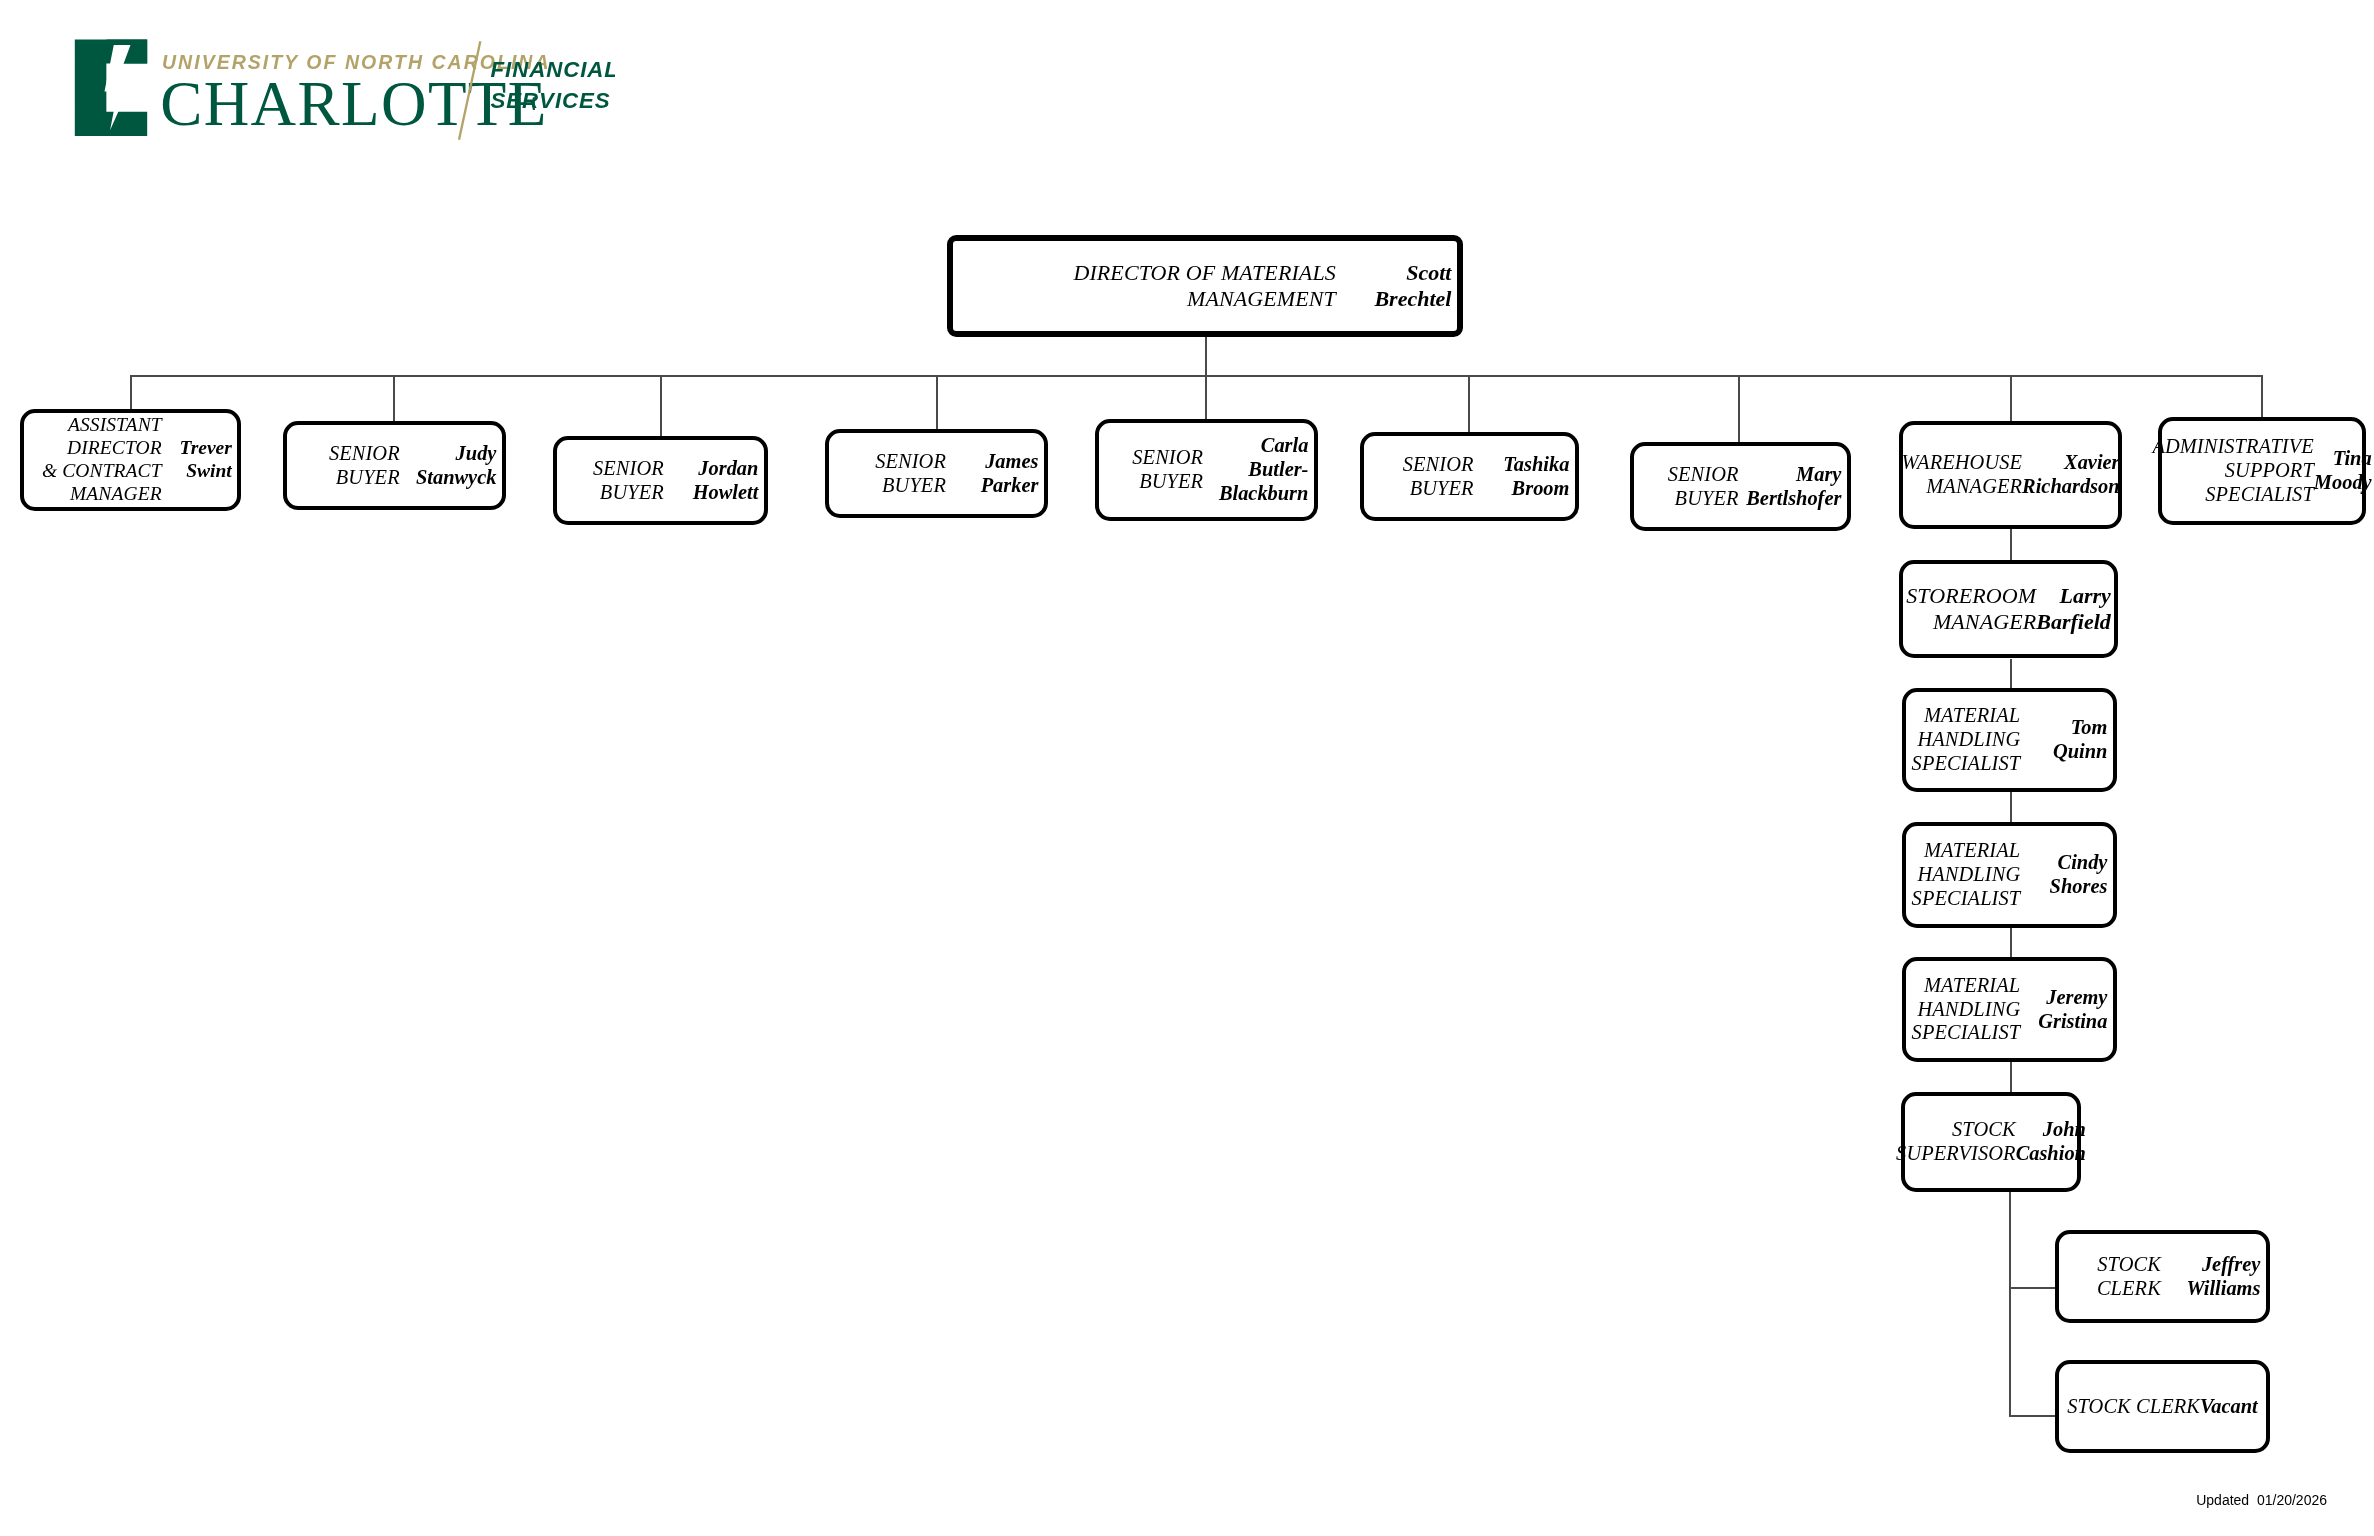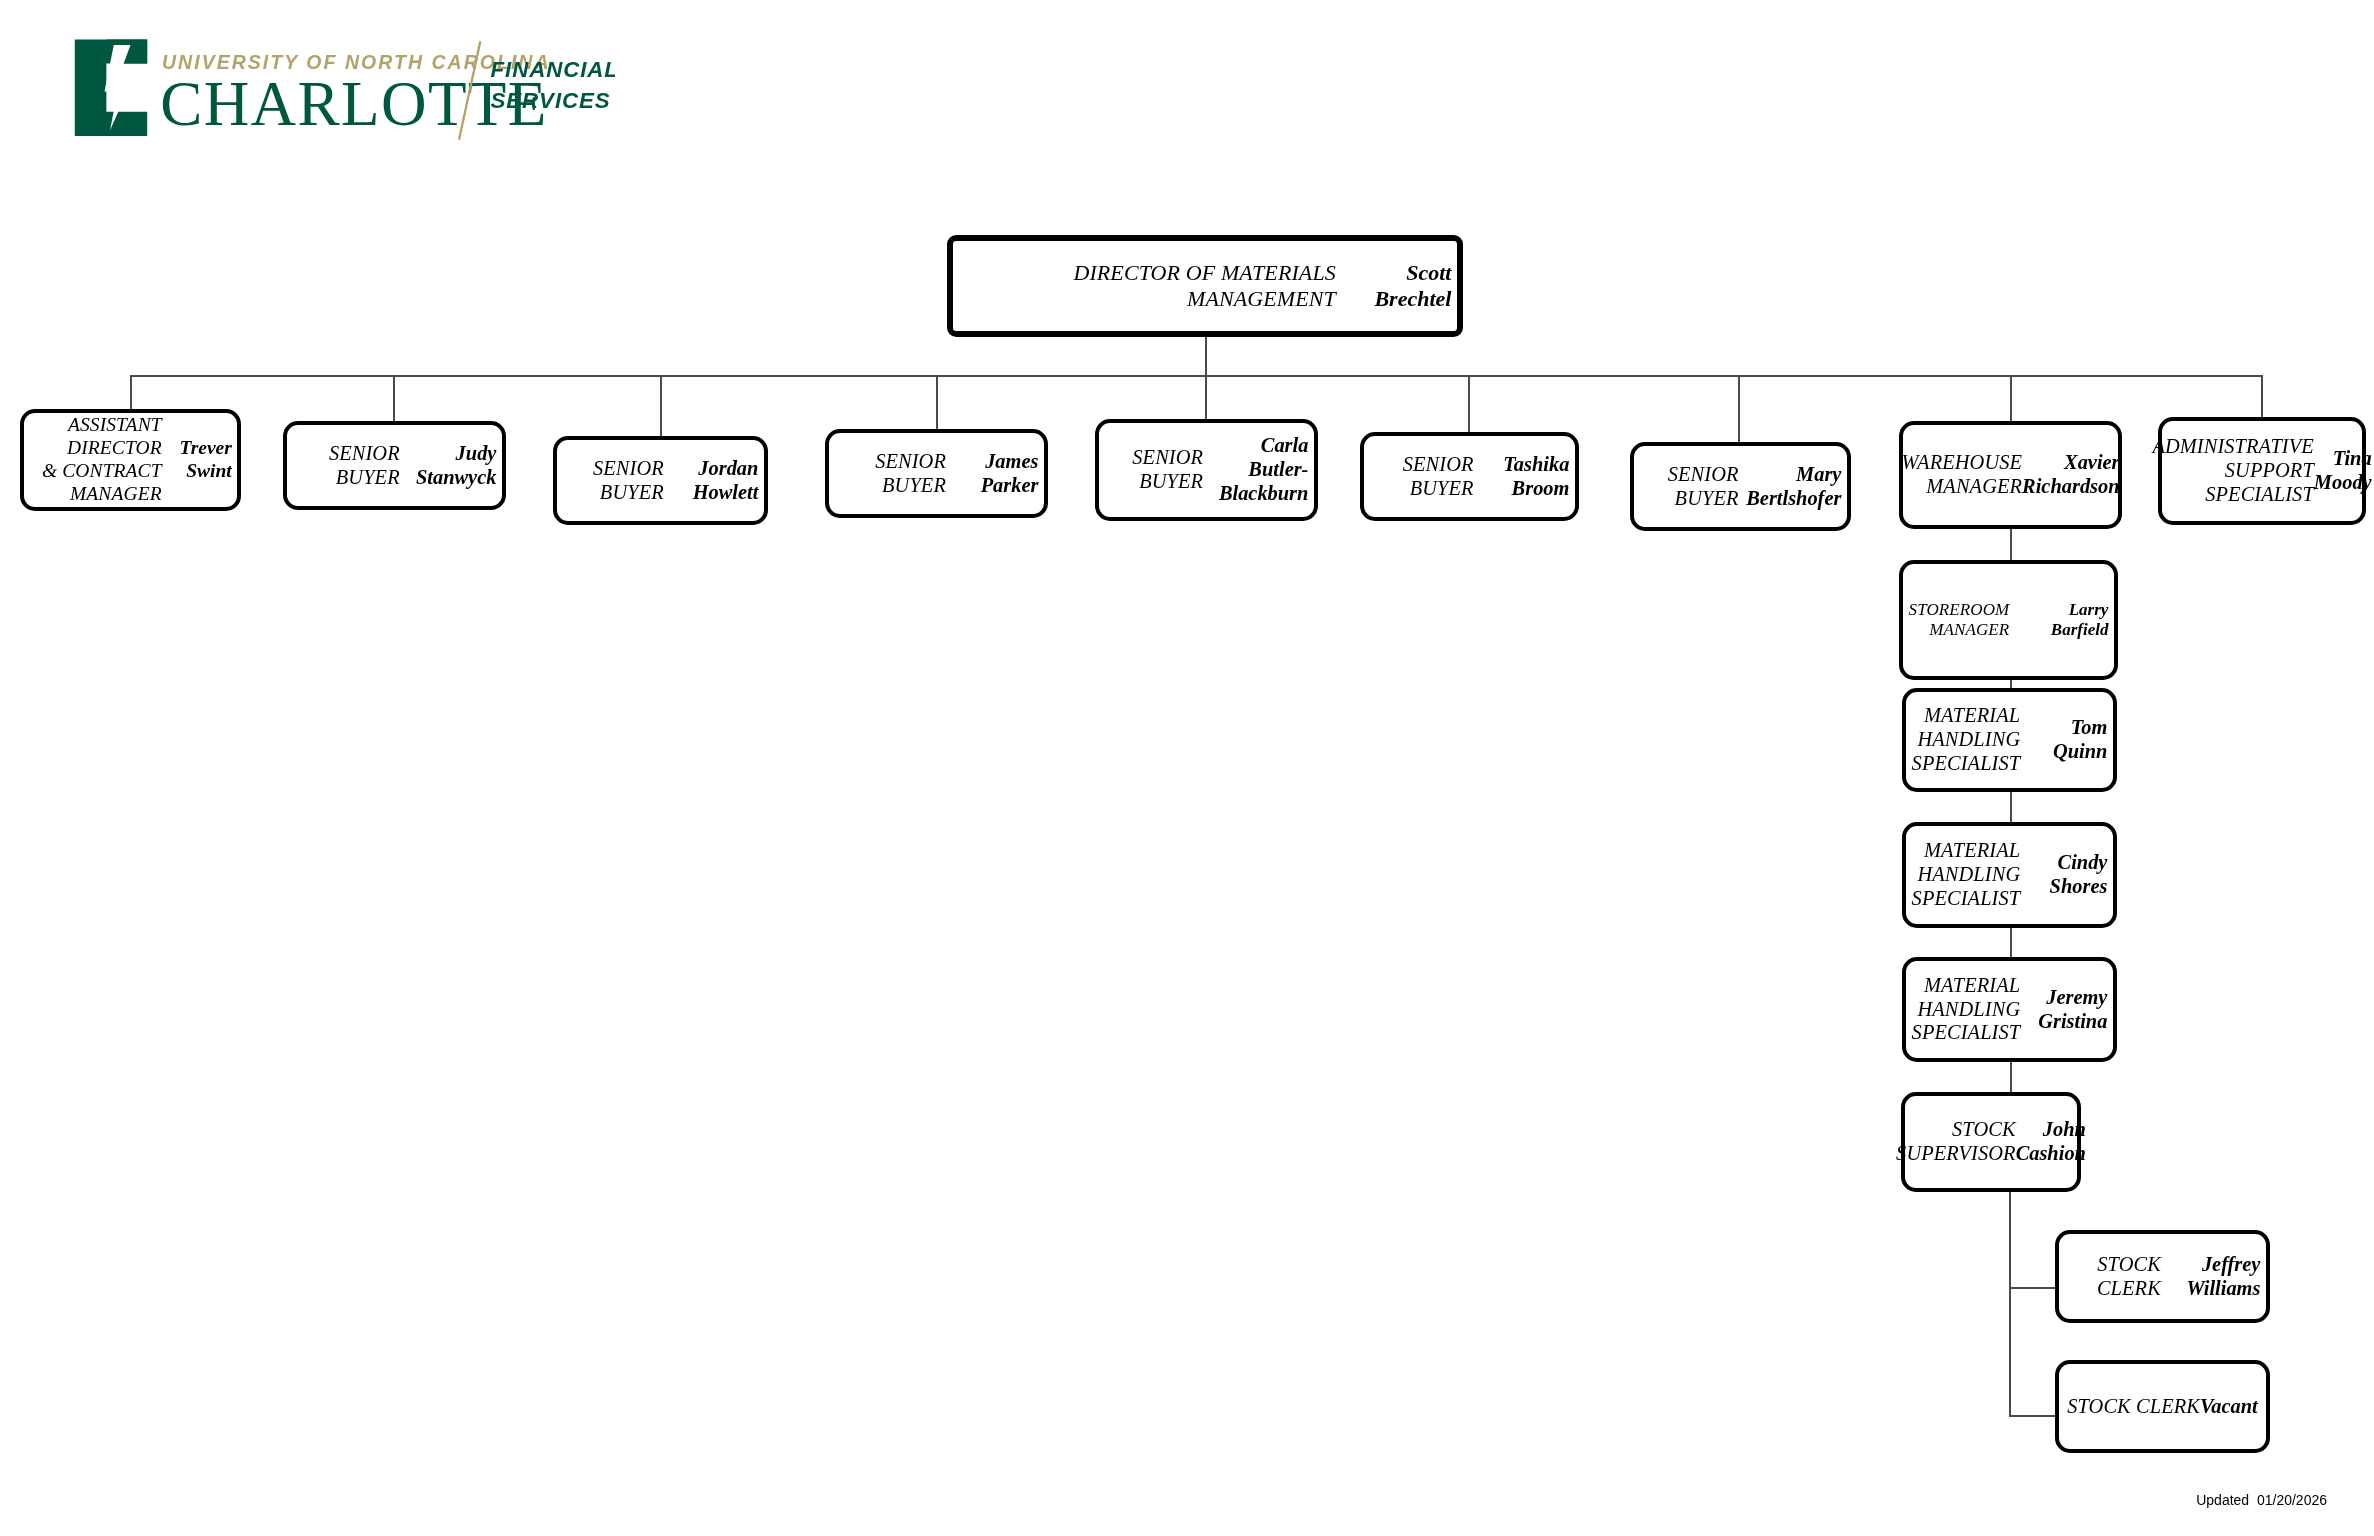--- a/index.html
+++ b/index.html
@@ -174,21 +174,21 @@
   <div class="name">Xavier Richardson</div>
 </div>
 
 <div class="node" style="left:2158px; top:417px; width:208px; height:108px; font-size:20.4px;">
   <div class="title">ADMINISTRATIVE
 SUPPORT
 SPECIALIST</div>
   <div class="name">Tina Moody</div>
 </div>
 
-<div class="node" style="left:1899px; top:560px; width:219px; height:120px; font-size:17px;">
+<div class="node" style="left:1899px; top:560px; width:219px; height:98px; font-size:22px;">
   <div class="title">STOREROOM
 MANAGER</div>
   <div class="name">Larry Barfield</div>
 </div>
 
 <div class="node" style="left:1902px; top:688px; width:215px; height:104px; font-size:20.4px;">
   <div class="title">MATERIAL
 HANDLING
 SPECIALIST</div>
   <div class="name">Tom Quinn</div>

